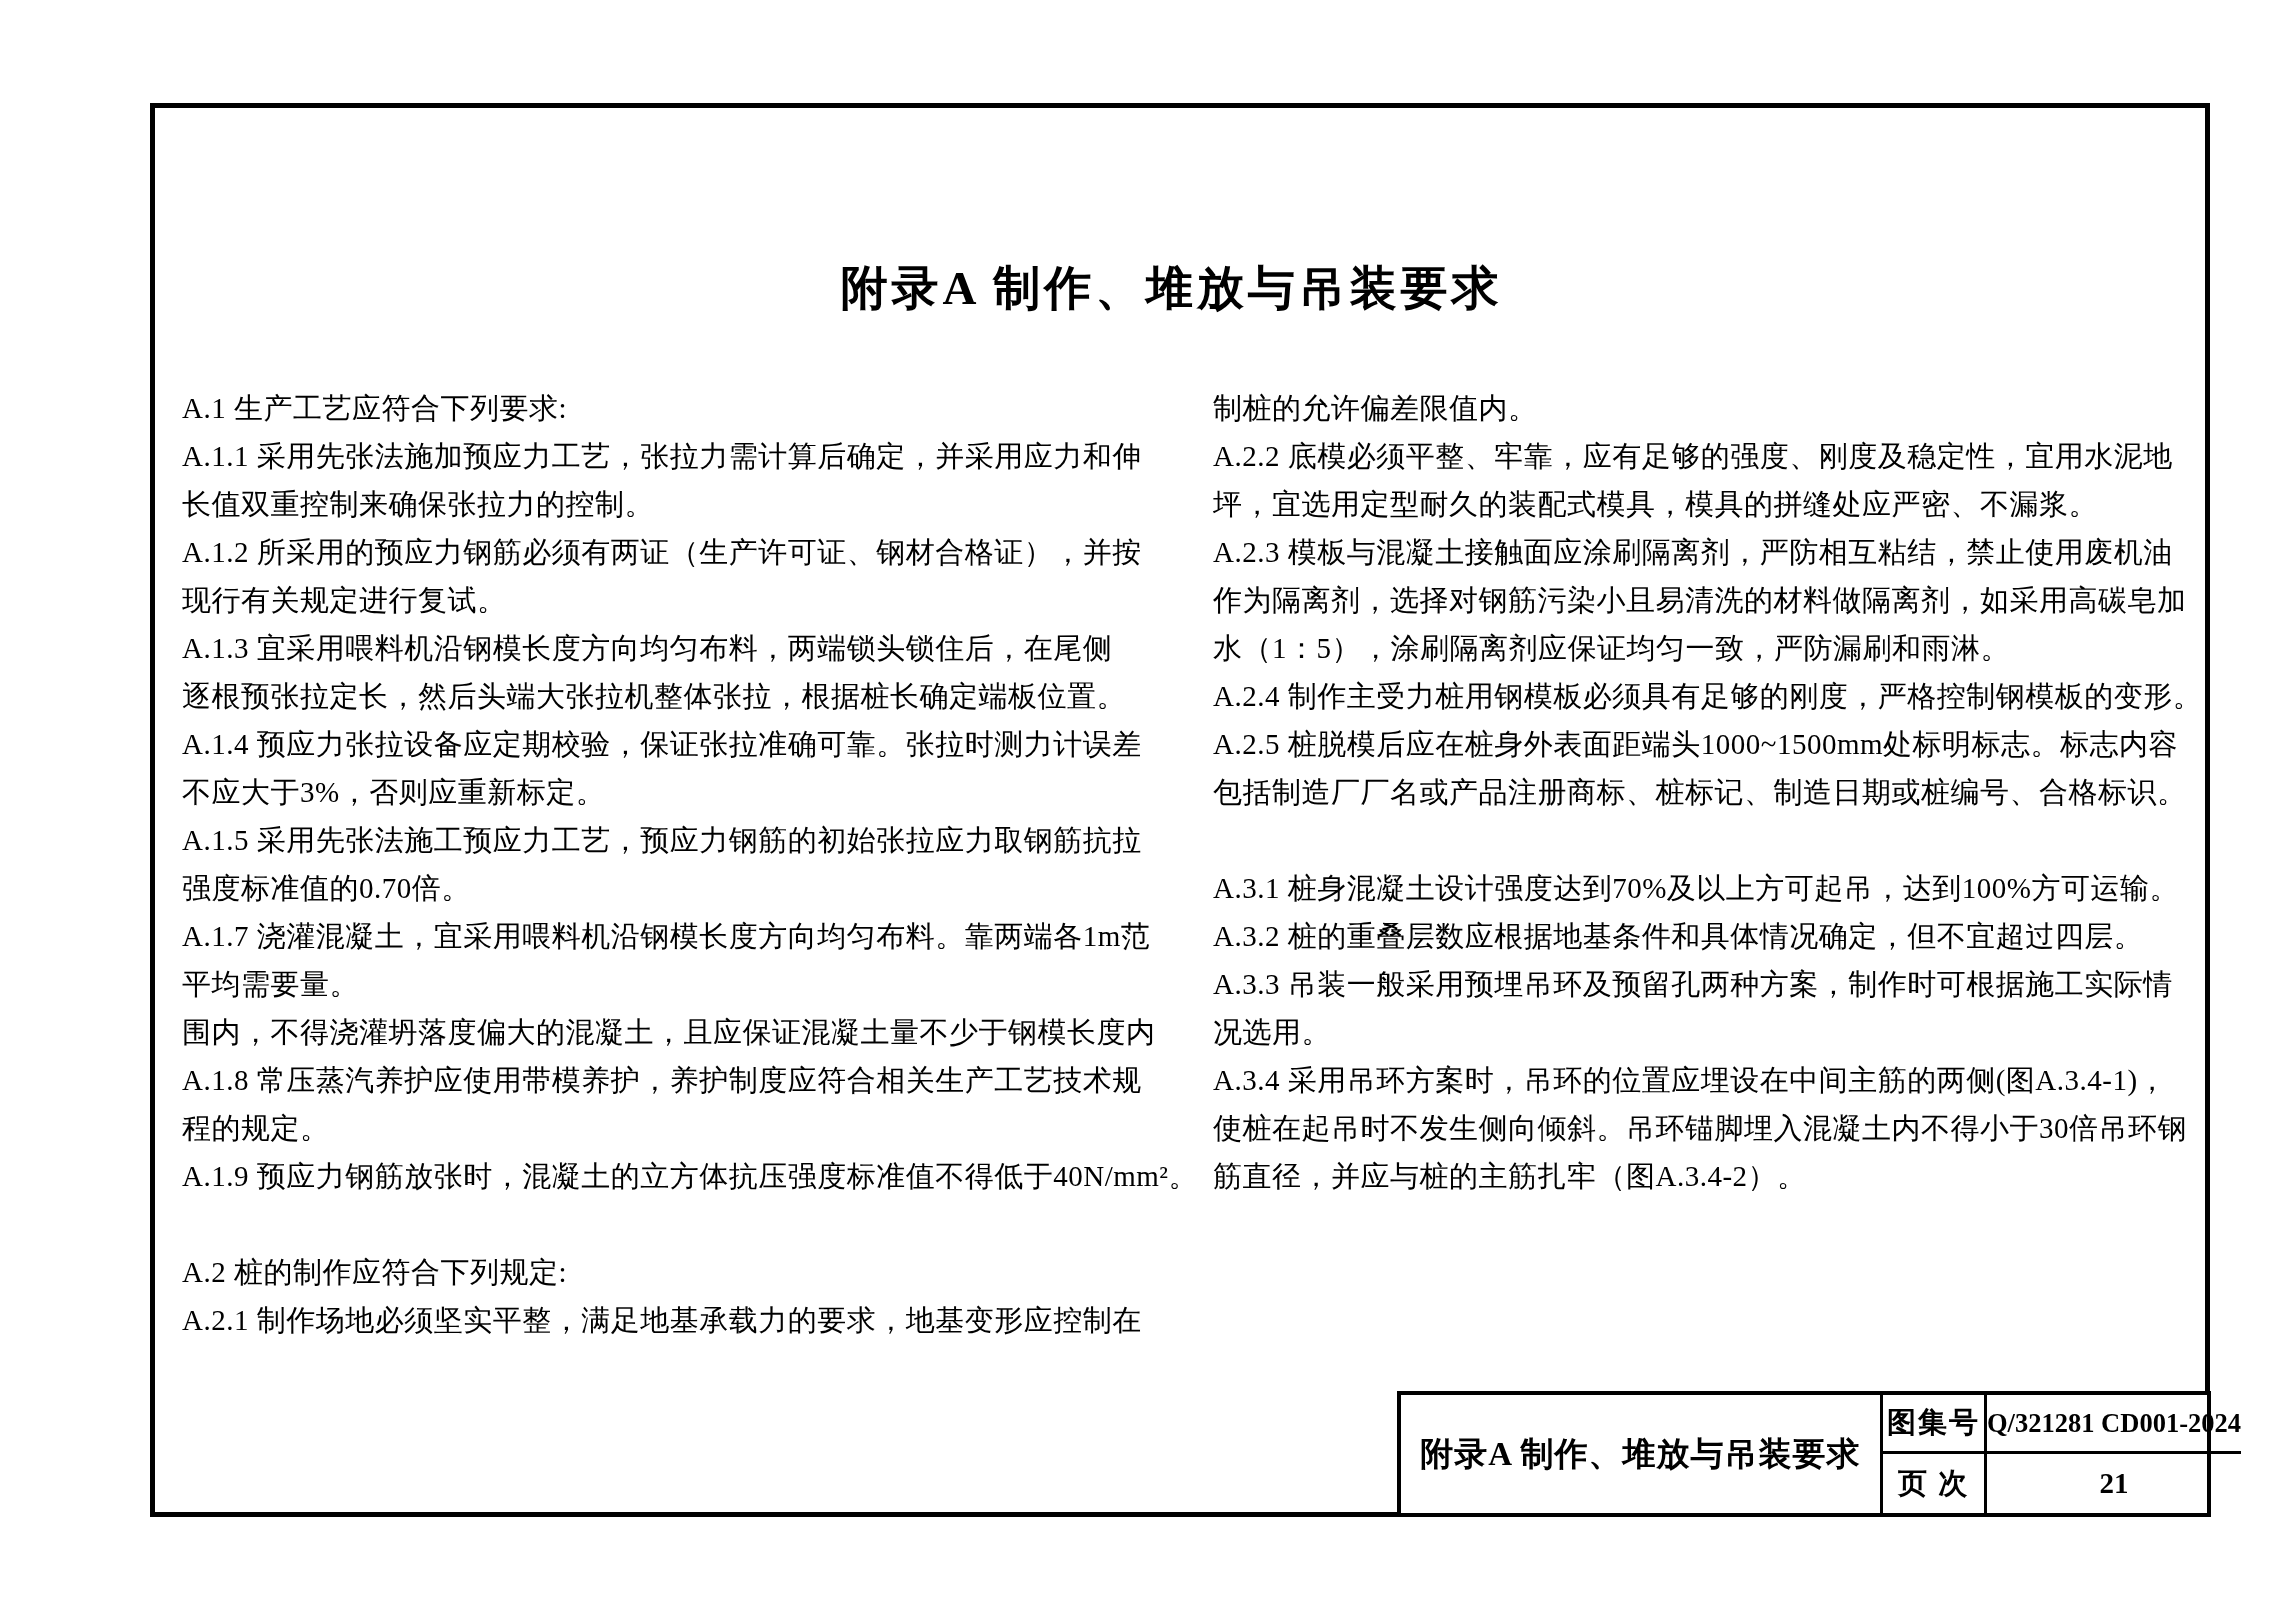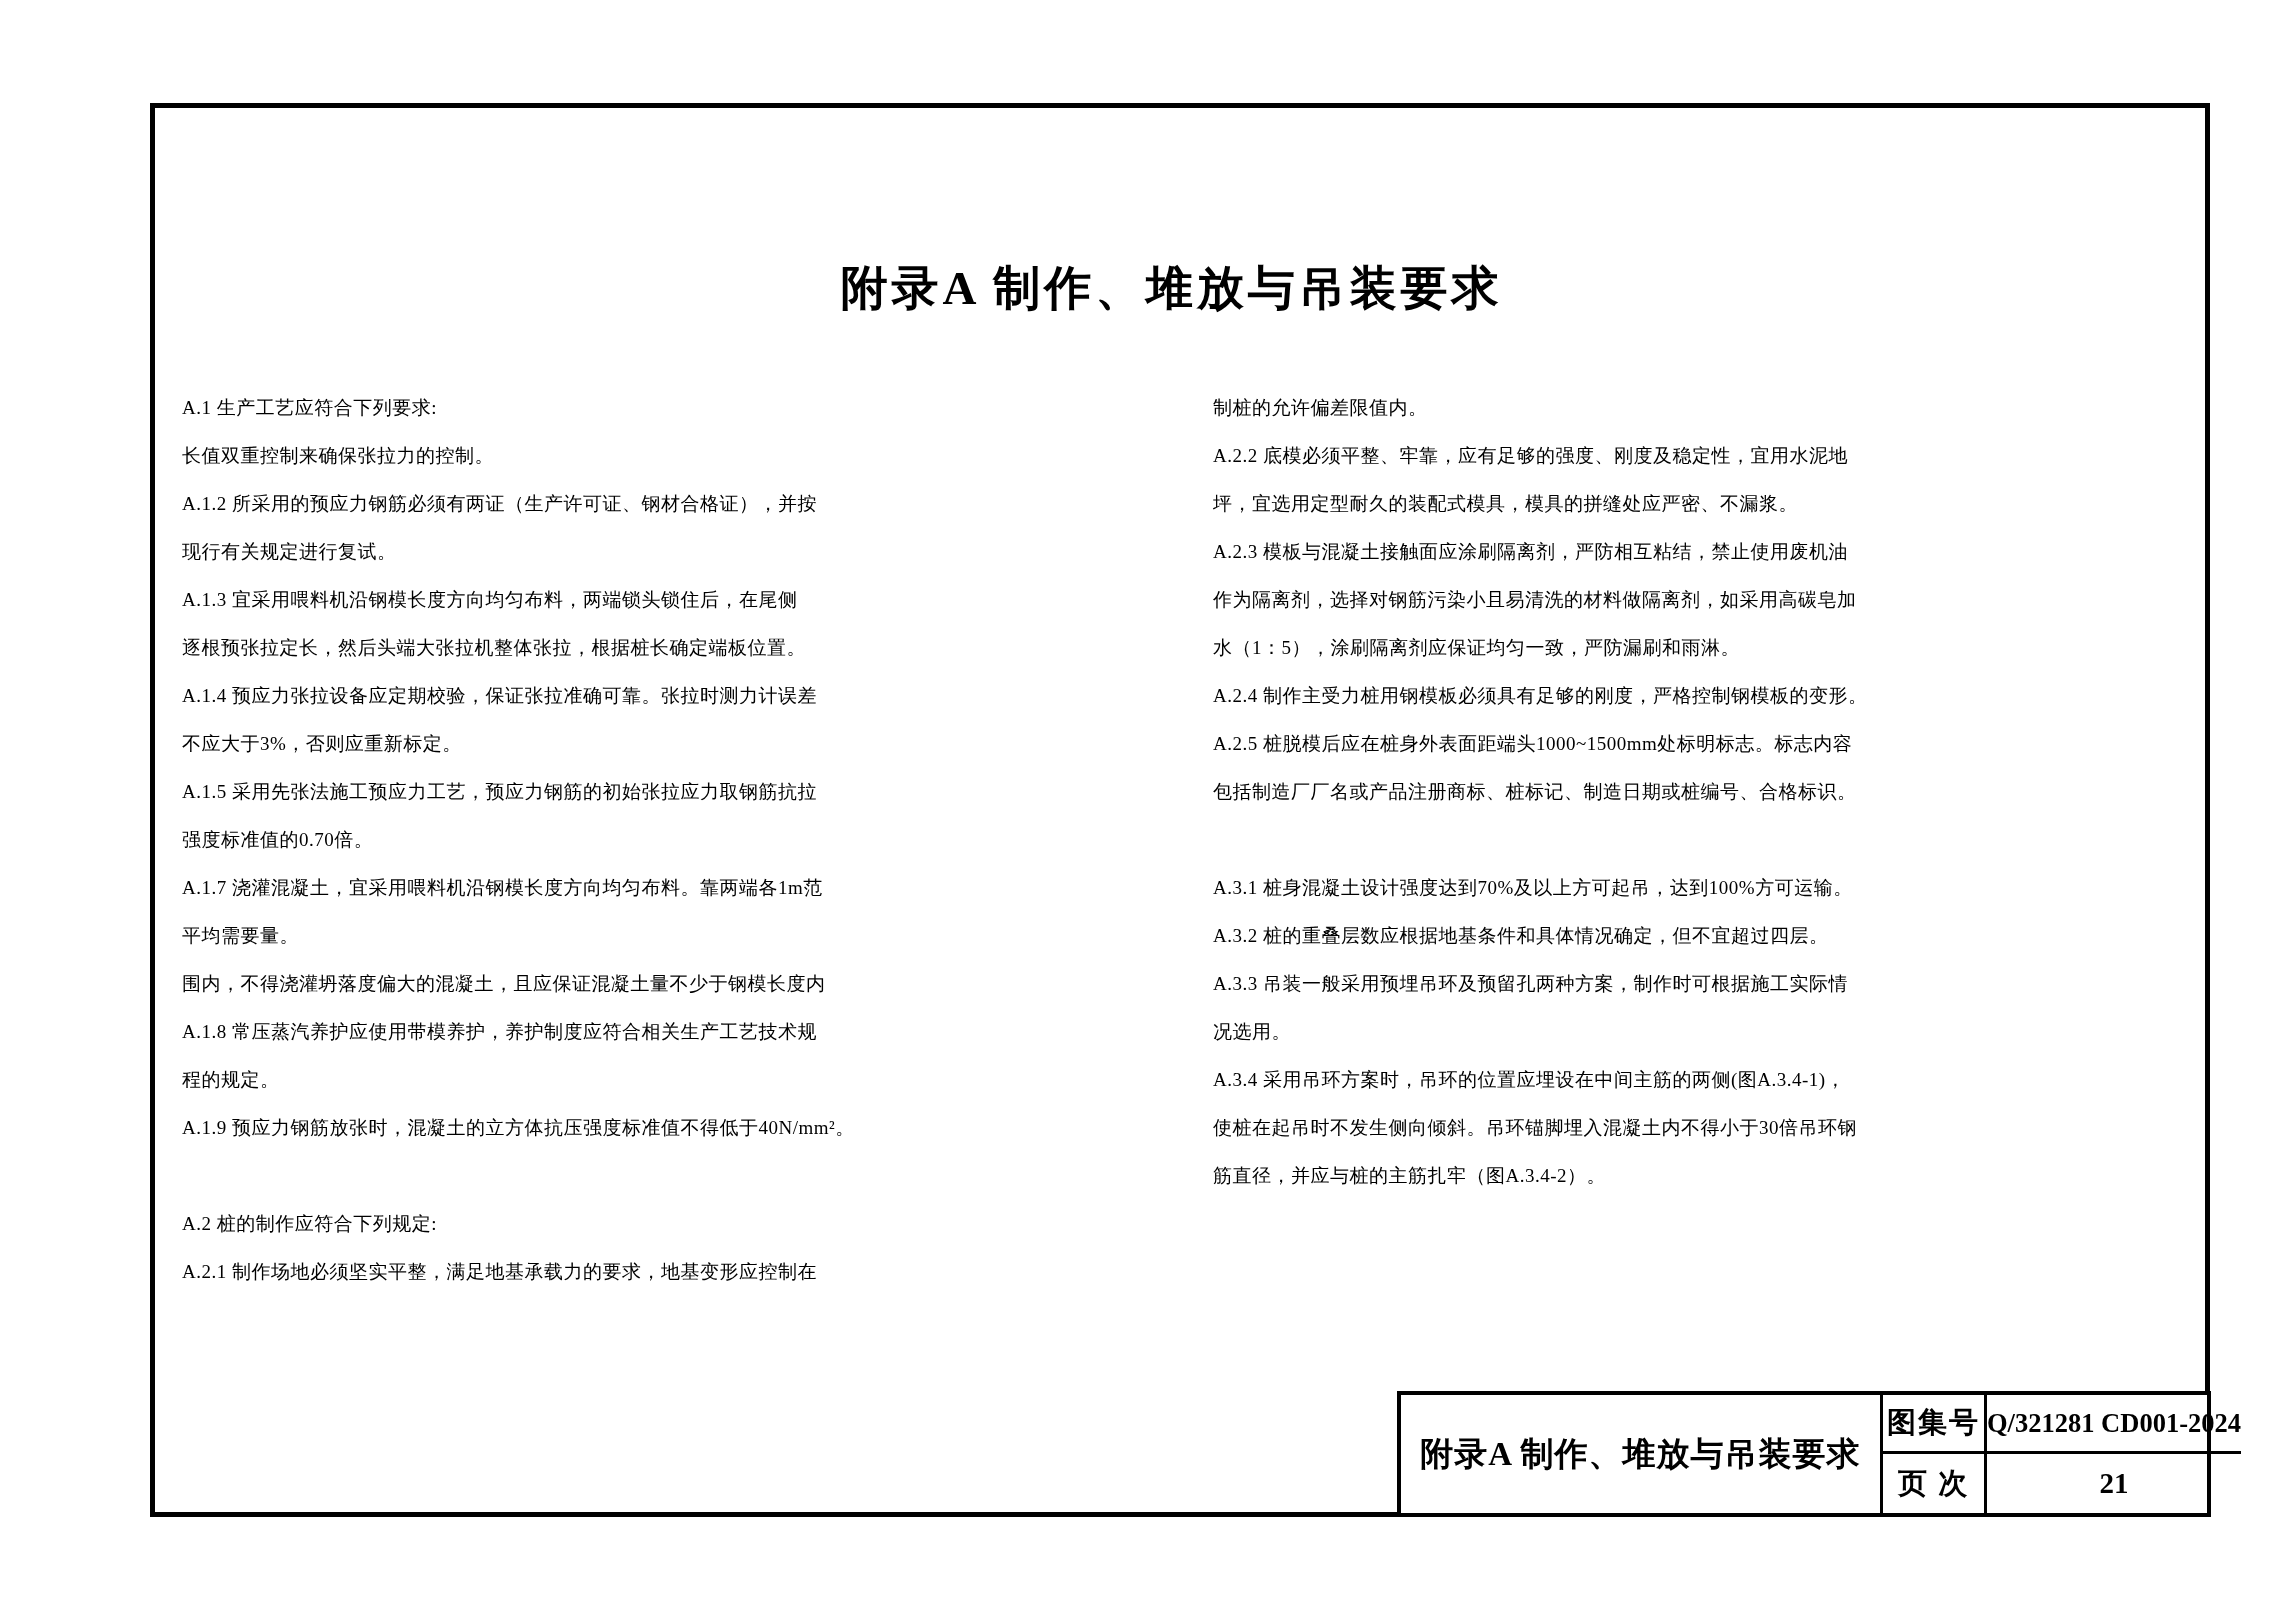--- a/index.html
+++ b/index.html
@@ -42,21 +42,21 @@
   .col {
     position: absolute;
     top: 384px;
     width: 990px;
   }
   .col-left  { left: 157px; }
   .col-right { left: 1188px; }
   .text-line {
     height: 48px;
     line-height: 48px;
-    font-size: 19px;
+    font-size: 29px;
     white-space: nowrap;
     letter-spacing: 0.5px;
   }
   .title-block {
     position: absolute;
     left: 1372px;
     top: 1391px;
     width: 814px;
     height: 126px;
     box-sizing: border-box;
@@ -98,20 +98,21 @@
 </head>
 <body>
 
 <div class="sheet">
   <div class="border-frame"></div>
 
   <h1 class="doc-title">附录A  制作、堆放与吊装要求</h1>
 
   <div class="col col-left">
       <div class="text-line">A.1 生产工艺应符合下列要求:</div>
+      <div class="text-line">A.1.1 采用先张法施加预应力工艺，张拉力需计算后确定，并采用应力和伸</div>
       <div class="text-line">长值双重控制来确保张拉力的控制。</div>
       <div class="text-line">A.1.2 所采用的预应力钢筋必须有两证（生产许可证、钢材合格证），并按</div>
       <div class="text-line">现行有关规定进行复试。</div>
       <div class="text-line">A.1.3 宜采用喂料机沿钢模长度方向均匀布料，两端锁头锁住后，在尾侧</div>
       <div class="text-line">逐根预张拉定长，然后头端大张拉机整体张拉，根据桩长确定端板位置。</div>
       <div class="text-line">A.1.4 预应力张拉设备应定期校验，保证张拉准确可靠。张拉时测力计误差</div>
       <div class="text-line">不应大于3%，否则应重新标定。</div>
       <div class="text-line">A.1.5 采用先张法施工预应力工艺，预应力钢筋的初始张拉应力取钢筋抗拉</div>
       <div class="text-line">强度标准值的0.70倍。</div>
       <div class="text-line">A.1.7 浇灌混凝土，宜采用喂料机沿钢模长度方向均匀布料。靠两端各1m范</div>

